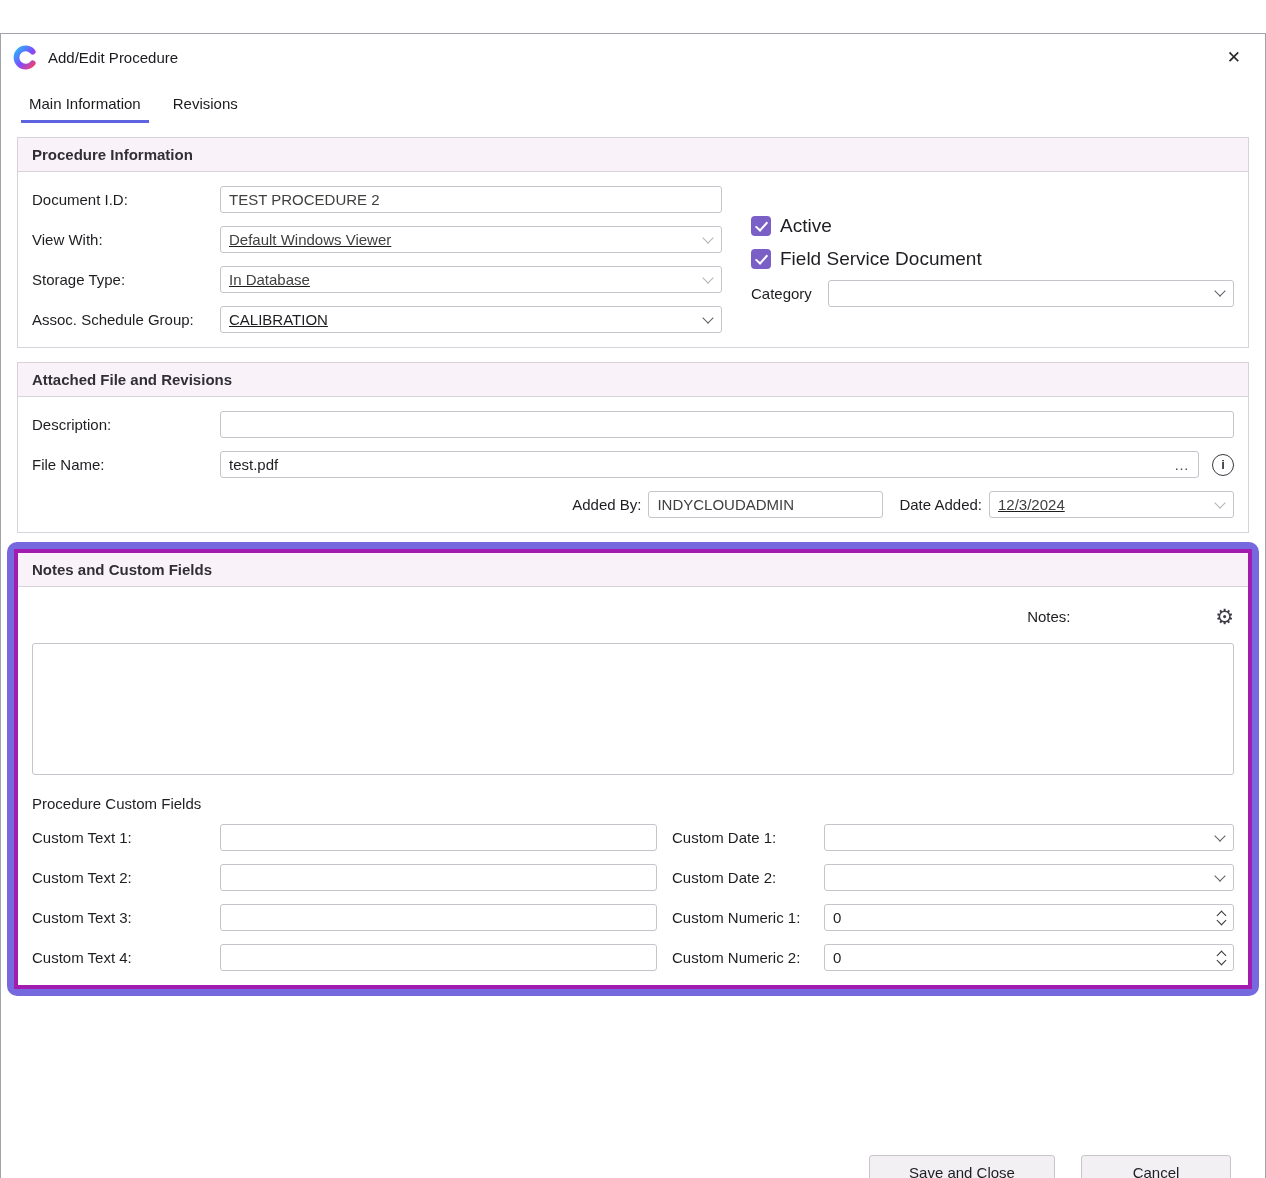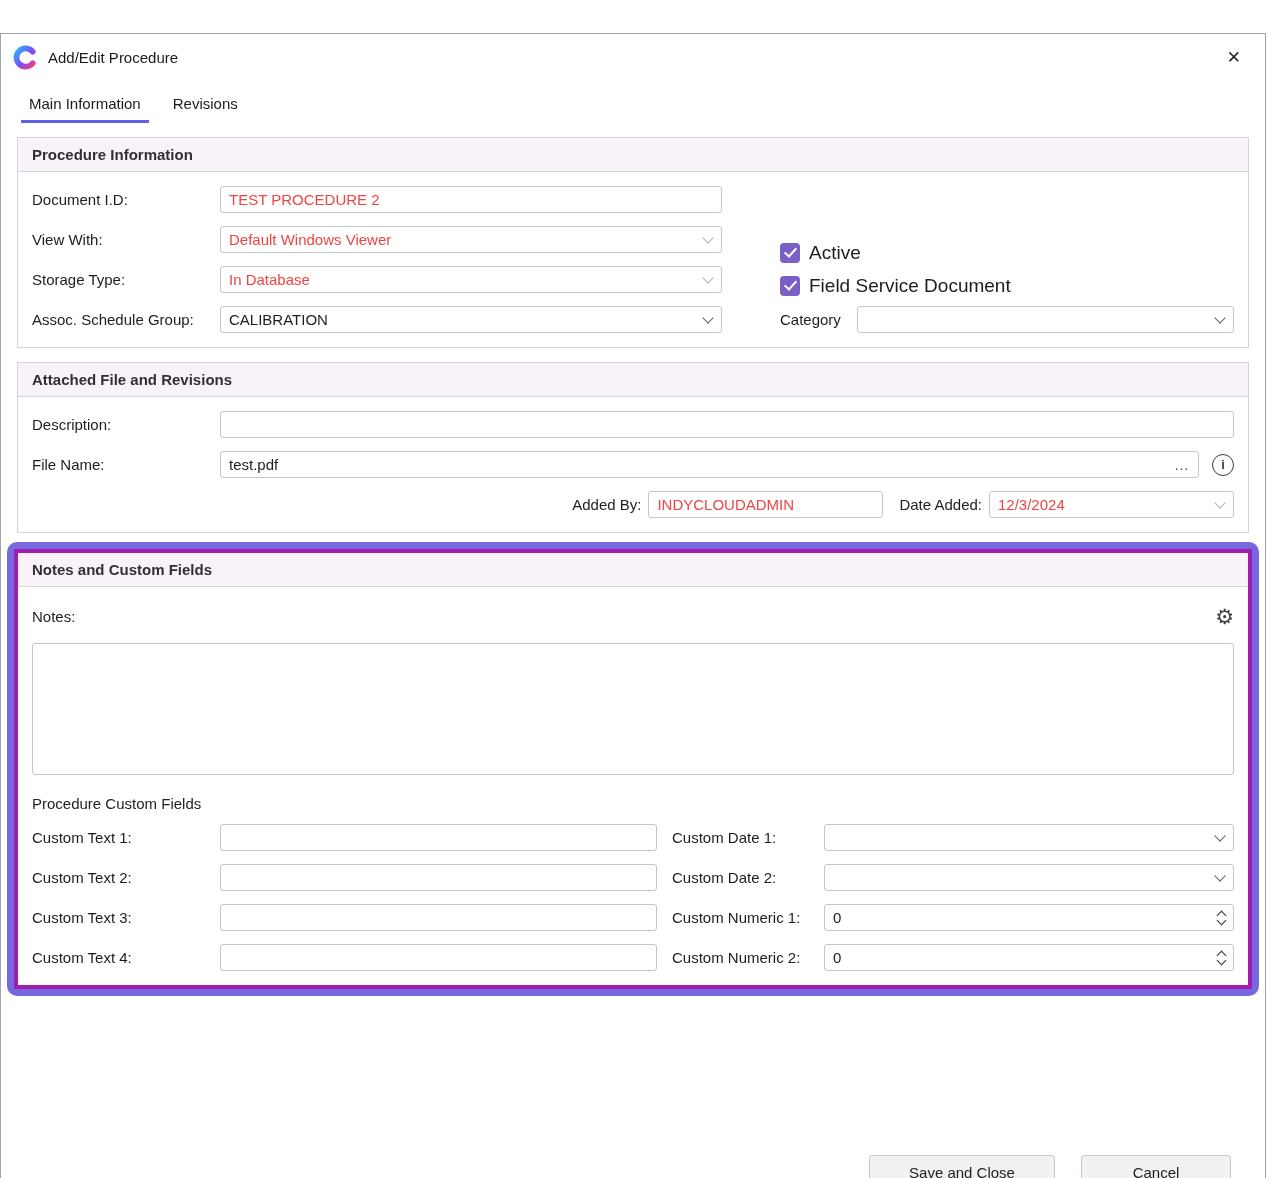--- a/index.html
+++ b/index.html
@@ -47,22 +47,22 @@
   .field, .combo, .numeric {
     height:27px; border:1px solid #c7c3ca; border-radius:3px;
     background:#fff; display:flex; align-items:center;
     font-size:15px; width:100%;
   }
   .field input, .numeric input {
     border:none; outline:none; background:transparent; flex:1;
     font-family:inherit; font-size:15px; color:#1e1e22; padding:0 8px;
     min-width:0;
   }
-  .field.disabled input, .combo.disabled .combo-text { color:#ef4444; }
-  .combo { padding:0 9px 0 8px; }
+  .field.disabled input, .combo.disabled .combo-text { color:#404040; }
+  .combo { padding:0 9px 0 8px;text-decoration:underline; }
   .combo-text { flex:1; white-space:nowrap; overflow:hidden; }
   .chev {
     width:8px; height:8px; flex-shrink:0;
     border-right:1.7px solid #605d68; border-bottom:1.7px solid #605d68;
     transform: rotate(45deg); margin-top:-4px;
   }
   .combo.disabled .chev { border-color:#b4b1b9; }
   .ellipsis-btn { padding:0 8px; color:#4a4850; font-size:15px; letter-spacing:1px; }
   .spinner { display:flex; flex-direction:column; gap:2px; padding:0 8px; }
   .spin-chev { width:7px; height:7px; border-right:1.6px solid #35333b; border-bottom:1.6px solid #35333b; }
@@ -75,21 +75,21 @@
     position:relative; margin-right:9px; flex-shrink:0;
   }
   .checkbox::after {
     content:""; position:absolute; left:6.5px; top:2.5px;
     width:5px; height:10px;
     border-right:2px solid #fff; border-bottom:2px solid #fff;
     transform:rotate(42deg);
   }
   .cb-label { font-size:19px; }
   
-  .pi-body { display:flex; align-items:flex-end;gap:29px; }
+  .pi-body { display:flex; align-items:center; }
   .pi-left { width:690px; flex-shrink:0; }
   .pi-right { flex:1; padding-left:29px; }
   .cat-row { display:flex; align-items:center; margin-top:7px; }
   .cat-lbl { width:77px; flex-shrink:0; font-size:15px; }
   
   .info-icon {
     width:22px; height:22px; border:1.6px solid #3c3a42; border-radius:50%;
     display:flex; align-items:center; justify-content:center;
     font-size:13px; font-weight:bold; color:#3c3a42; margin-left:13px; flex-shrink:0;
   }
@@ -97,21 +97,21 @@
   .right-group .mini-lbl { font-size:15px; margin-right:7px; white-space:nowrap; }
   .w235 { width:235px; flex:none; }
   .w245 { width:245px; flex:none; }
   .gap18 { width:16px; flex:none; }
   
   .highlight {
     margin:9px 6px 0; border:7px solid #7668de; border-radius:10px;
     background:#fff;
   }
   .highlight .section { margin:0; border:4px solid #a21caf; }
-  .notes-head { display:flex; align-items:center; justify-content:space-between; height:30px; }
+  .notes-head { display:flex; align-items:center; justify-content:flex-end; height:30px; }
   .gear-icon { font-size:21px; color:#3f3d45; line-height:1; cursor:default; }
   .notes-area {
     width:100%; height:132px; border:1px solid #c7c3ca; border-radius:3px;
     margin-top:12px; resize:none; font-family:inherit; font-size:15px; padding:6px 8px;
     outline:none;
   }
   .custom-title { font-size:15px; margin:16px 0 12px; }
   .cf-left { width:437px; flex:none; }
   .cf-right { flex:1; }
   

